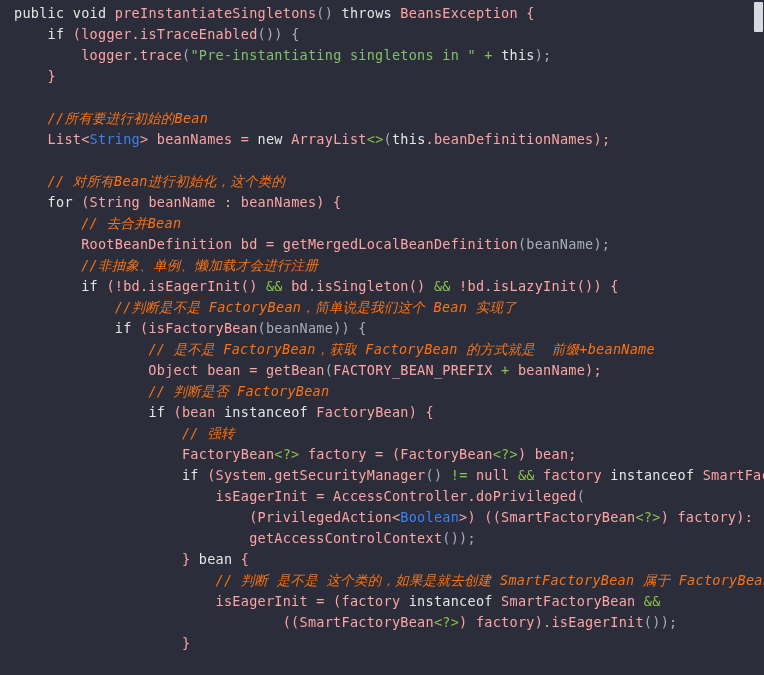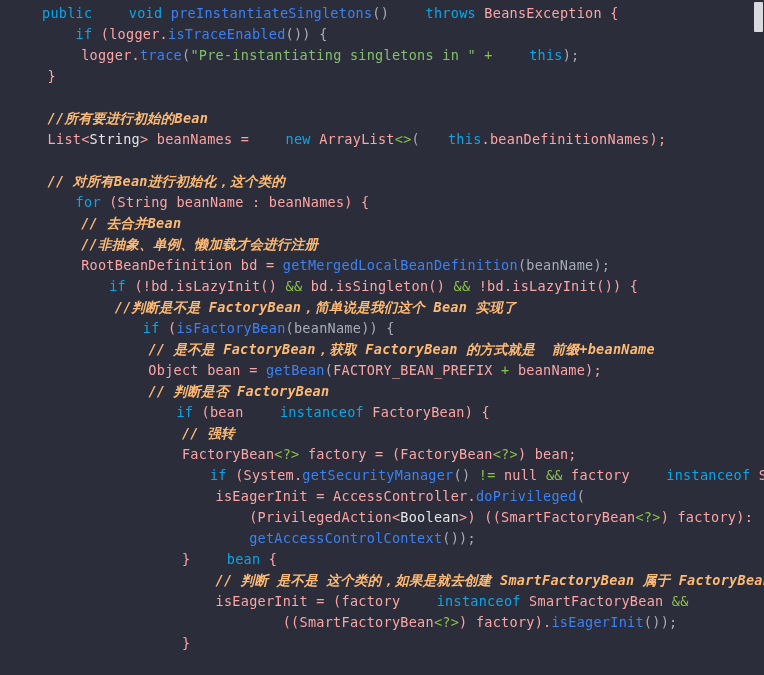--- a/index.html
+++ b/index.html
@@ -27,28 +27,28 @@
     line-height: 21px;
     font-size: 13.5px;
     white-space: pre;
     letter-spacing: 0.02em;
     padding-left: 14px;
     color: #b9bfca;
   }
   .tok { white-space: pre; }
 
   
-  .t-kw      { color: #0ea5e9; margin-left: 28px; }   
-  .t-method  { color: #3b82f6; }   
-  .t-gtype   { color: #e5e5e5; }   
+  .t-kw      { color: #e5e5e5; }   
+  .t-method  { color: #fca5a5; }   
+  .t-gtype   { color: #3b82f6; }   
   .t-plain   { color: #fca5a5; }
   .t-punct   { color: #a7adb8; }
   .t-str     { color: #84c06b; }
   .t-op      { color: #8bc34a; }   
-  .t-comment { color: #fdba74; font-style: italic; font-weight: bold; }
+  .t-comment { color: #f97316; font-style: italic; }
 
   
   #scrollbar-track {
     position: absolute;
     top: 0;
     right: 0;
     width: 11px;
     height: 675px;
     background: transparent;
   }
@@ -71,23 +71,23 @@
       <div class="code-line"><span class="tok t-plain">    </span><span class="tok t-kw">if</span><span class="tok t-plain"> (logger.</span><span class="tok t-method">isTraceEnabled</span><span class="tok t-punct">()) {</span></div>
       <div class="code-line"><span class="tok t-plain">        logger.</span><span class="tok t-method">trace</span><span class="tok t-punct">(</span><span class="tok t-str">"Pre-instantiating singletons in "</span><span class="tok t-plain"> </span><span class="tok t-op">+</span><span class="tok t-plain"> </span><span class="tok t-kw">this</span><span class="tok t-punct">);</span></div>
       <div class="code-line"><span class="tok t-plain">    }</span></div>
       <div class="code-line">&nbsp;</div>
       <div class="code-line"><span class="tok t-plain">    </span><span class="tok t-comment">//所有要进行初始的Bean</span></div>
       <div class="code-line"><span class="tok t-plain">    List&lt;</span><span class="tok t-gtype">String</span><span class="tok t-plain">&gt; beanNames = </span><span class="tok t-kw">new</span><span class="tok t-plain"> ArrayList</span><span class="tok t-op">&lt;&gt;</span><span class="tok t-punct">(</span><span class="tok t-kw">this</span><span class="tok t-plain">.beanDefinitionNames);</span></div>
       <div class="code-line">&nbsp;</div>
       <div class="code-line"><span class="tok t-plain">    </span><span class="tok t-comment">// 对所有Bean进行初始化，这个类的</span></div>
       <div class="code-line"><span class="tok t-plain">    </span><span class="tok t-kw">for</span><span class="tok t-plain"> (String beanName : beanNames) {</span></div>
       <div class="code-line"><span class="tok t-plain">        </span><span class="tok t-comment">// 去合并Bean</span></div>
+      <div class="code-line"><span class="tok t-plain">        RootBeanDefinition bd = </span><span class="tok t-method">getMergedLocalBeanDefinition</span><span class="tok t-punct">(beanName);</span></div>
       <div class="code-line"><span class="tok t-plain">        </span><span class="tok t-comment">//非抽象、单例、懒加载才会进行注册</span></div>
-      <div class="code-line"><span class="tok t-plain">        RootBeanDefinition bd = </span><span class="tok t-method">getMergedLocalBeanDefinition</span><span class="tok t-punct">(beanName);</span></div>
-      <div class="code-line"><span class="tok t-plain">        </span><span class="tok t-kw">if</span><span class="tok t-plain"> (!bd.isLazyInit() </span><span class="tok t-op">&amp;&amp;</span><span class="tok t-plain"> bd.isSingleton() </span><span class="tok t-op">&amp;&amp;</span><span class="tok t-plain"> !bd.isLazyInit()) {</span></div>
+      <div class="code-line"><span class="tok t-plain">        </span><span class="tok t-kw">if</span><span class="tok t-plain"> (!bd.isEagerInit() </span><span class="tok t-op">&amp;&amp;</span><span class="tok t-plain"> bd.isSingleton() </span><span class="tok t-op">&amp;&amp;</span><span class="tok t-plain"> !bd.isLazyInit()) {</span></div>
       <div class="code-line"><span class="tok t-plain">            </span><span class="tok t-comment">//判断是不是 FactoryBean，简单说是我们这个 Bean 实现了</span></div>
       <div class="code-line"><span class="tok t-plain">            </span><span class="tok t-kw">if</span><span class="tok t-plain"> (</span><span class="tok t-method">isFactoryBean</span><span class="tok t-punct">(beanName)) {</span></div>
       <div class="code-line"><span class="tok t-plain">                </span><span class="tok t-comment">// 是不是 FactoryBean，获取 FactoryBean 的方式就是  前缀+beanName</span></div>
       <div class="code-line"><span class="tok t-plain">                Object bean = </span><span class="tok t-method">getBean</span><span class="tok t-punct">(</span><span class="tok t-plain">FACTORY_BEAN_PREFIX </span><span class="tok t-op">+</span><span class="tok t-plain"> beanName);</span></div>
       <div class="code-line"><span class="tok t-plain">                </span><span class="tok t-comment">// 判断是否 FactoryBean</span></div>
       <div class="code-line"><span class="tok t-plain">                </span><span class="tok t-kw">if</span><span class="tok t-plain"> (bean </span><span class="tok t-kw">instanceof</span><span class="tok t-plain"> FactoryBean) {</span></div>
       <div class="code-line"><span class="tok t-plain">                    </span><span class="tok t-comment">// 强转</span></div>
       <div class="code-line"><span class="tok t-plain">                    FactoryBean</span><span class="tok t-op">&lt;?&gt;</span><span class="tok t-plain"> factory = (FactoryBean</span><span class="tok t-op">&lt;?&gt;</span><span class="tok t-plain">) bean;</span></div>
       <div class="code-line"><span class="tok t-plain">                    </span><span class="tok t-kw">if</span><span class="tok t-plain"> (System.</span><span class="tok t-method">getSecurityManager</span><span class="tok t-punct">() </span><span class="tok t-op">!=</span><span class="tok t-plain"> null </span><span class="tok t-op">&amp;&amp;</span><span class="tok t-plain"> factory </span><span class="tok t-kw">instanceof</span><span class="tok t-plain"> SmartFacto</span></div>
       <div class="code-line"><span class="tok t-plain">                        isEagerInit = AccessController.</span><span class="tok t-method">doPrivileged</span><span class="tok t-punct">(</span></div>

